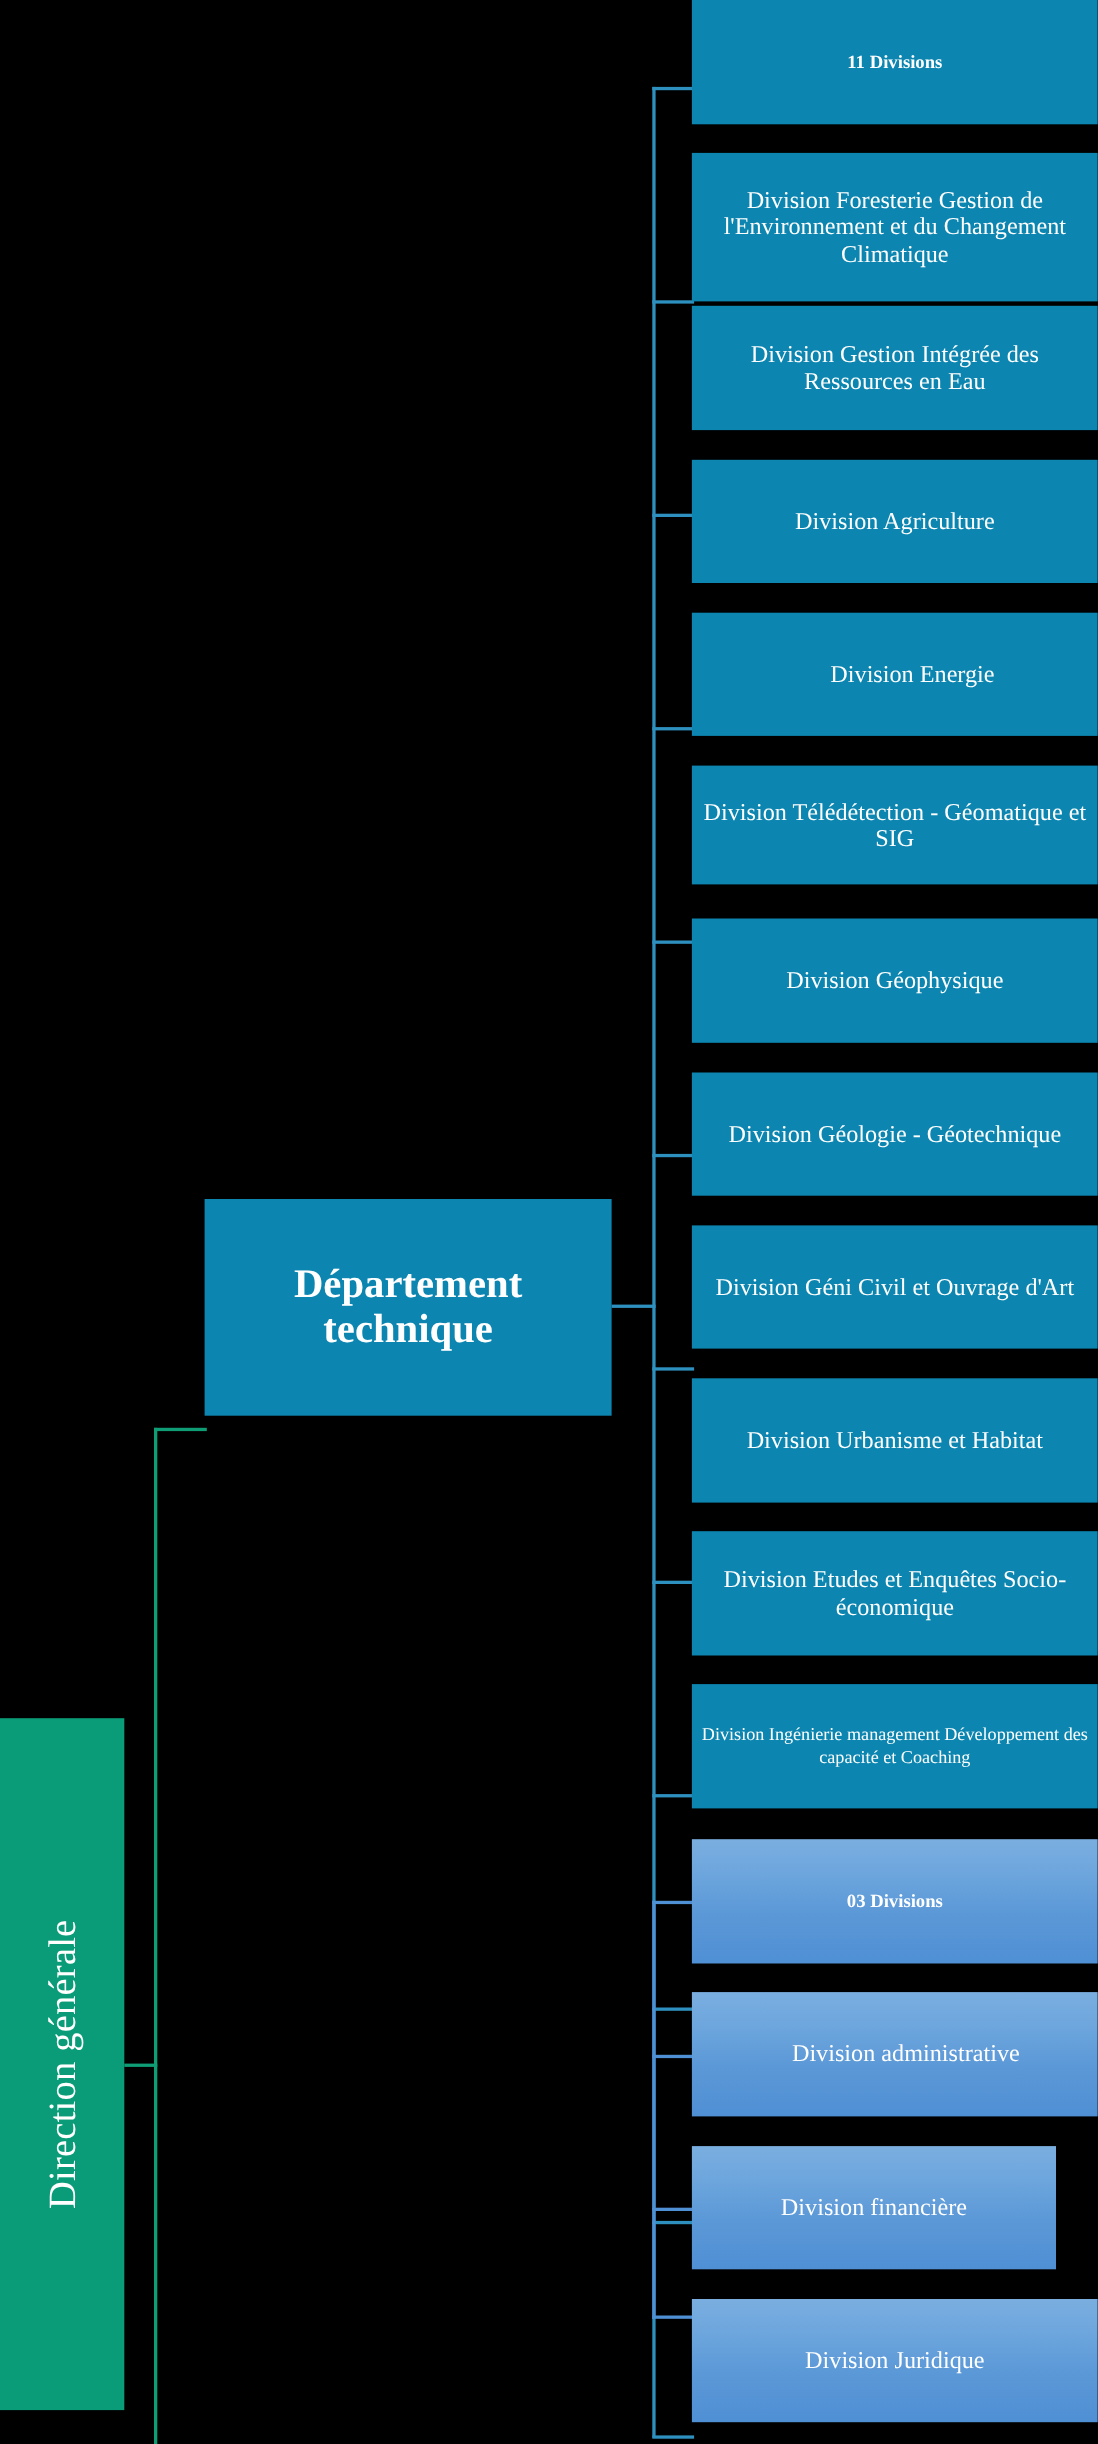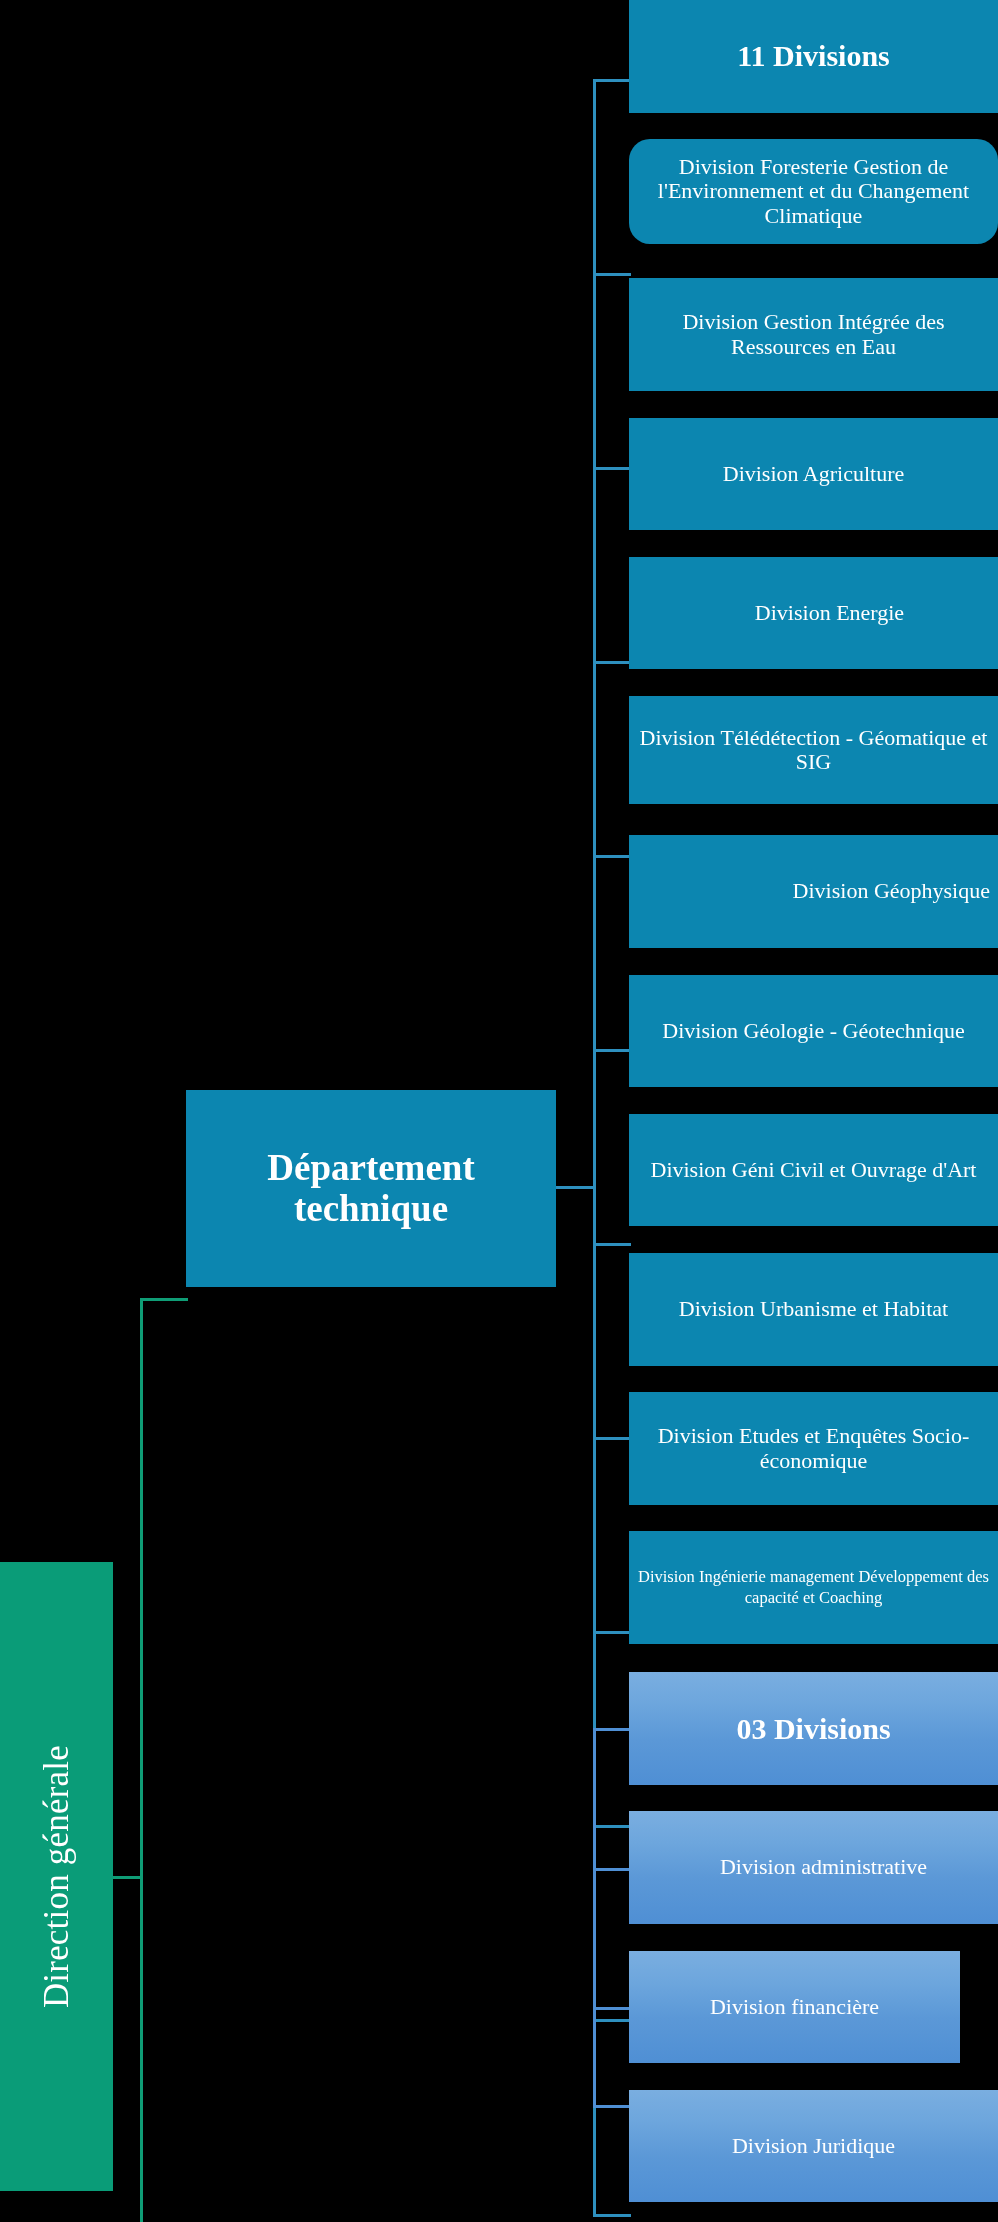--- a/index.html
+++ b/index.html
@@ -15,21 +15,21 @@
   .gradblue{background:linear-gradient(180deg,#7aaee0 0%,#6da6dd 28%,#5b98d7 60%,#4f8fd4 100%);}
 
   .root-label{
      transform:rotate(-90deg);
      white-space:nowrap;
      font-size:35px;
      letter-spacing:.2px;
   }
   .dept-label{font-size:37px;font-weight:bold;padding:0 10px;}
   .div-label{font-size:22px;padding:0 8px;}
-  .div-label.hdr{font-size:30px;font-weight:bold;}
+  .div-label.hdr{font-size:17px;font-weight:bold;}
   .div-label.small{font-size:16.5px;line-height:1.25;}
 
   
   .ln{position:absolute;}
   .ln.g{background:#0f9d76;}
   .ln.b{background:#2e90bf;}
   .ln.b2{background:#4f8fd4;}
 </style>
 </head>
 <body>
@@ -64,41 +64,41 @@
   <div class="ln b" style="left: 593px; top: 1437.27px; width: 38px; height: 3px;"></div>
   <div class="ln b" style="left: 593px; top: 1631.34px; width: 38px; height: 3px;"></div>
   <div class="ln b" style="left: 593px; top: 1825.42px; width: 38px; height: 3px;"></div>
   <div class="ln b" style="left: 593px; top: 2019.49px; width: 38px; height: 3px;"></div>
   <div class="ln b" style="left: 593px; top: 2213.56px; width: 38px; height: 3px;"></div>
 
   <div class="box teal" style="left: 629px; top: 0px; width: 369px; height: 112.506px;">
     <span class="div-label hdr">11 Divisions</span>
   </div>
 
-  <div class="box teal" style="left: 629px; top: 139.227px; width: 369px; height: 105px; border-radius: 21px;">
+  <div class="box teal" style="left: 629px; top: 139.227px; width: 369px; height: 135px;">
     <span class="div-label">Division Foresterie Gestion de l'Environnement et du Changement Climatique</span>
   </div>
 
   <div class="box teal" style="left: 629px; top: 278.453px; width: 369px; height: 112.506px;">
     <span class="div-label">Division Gestion Intégrée des Ressources en Eau</span>
   </div>
 
   <div class="box teal" style="left: 629px; top: 417.68px; width: 369px; height: 112.506px; text-align: right;">
     <span class="div-label">Division Agriculture</span>
   </div>
 
   <div class="box teal" style="left: 629px; top: 556.906px; width: 369px; height: 112.506px; padding-left: 32px;">
     <span class="div-label">Division Energie</span>
   </div>
 
   <div class="box teal" style="left: 629px; top: 696.133px; width: 369px; height: 108px;">
     <span class="div-label">Division Télédétection - Géomatique et SIG</span>
   </div>
 
-  <div class="box teal" style="left: 629px; top: 835.359px; width: 369px; height: 112.506px; justify-content: flex-end;">
+  <div class="box teal" style="left: 629px; top: 835.359px; width: 369px; height: 112.506px;">
     <span class="div-label">Division Géophysique</span>
   </div>
 
   <div class="box teal" style="left: 629px; top: 974.586px; width: 369px; height: 112.506px;">
     <span class="div-label">Division Géologie - Géotechnique</span>
   </div>
 
   <div class="box teal" style="left: 629px; top: 1113.81px; width: 369px; height: 112.506px;">
     <span class="div-label">Division Géni Civil et Ouvrage d'Art</span>
   </div>

